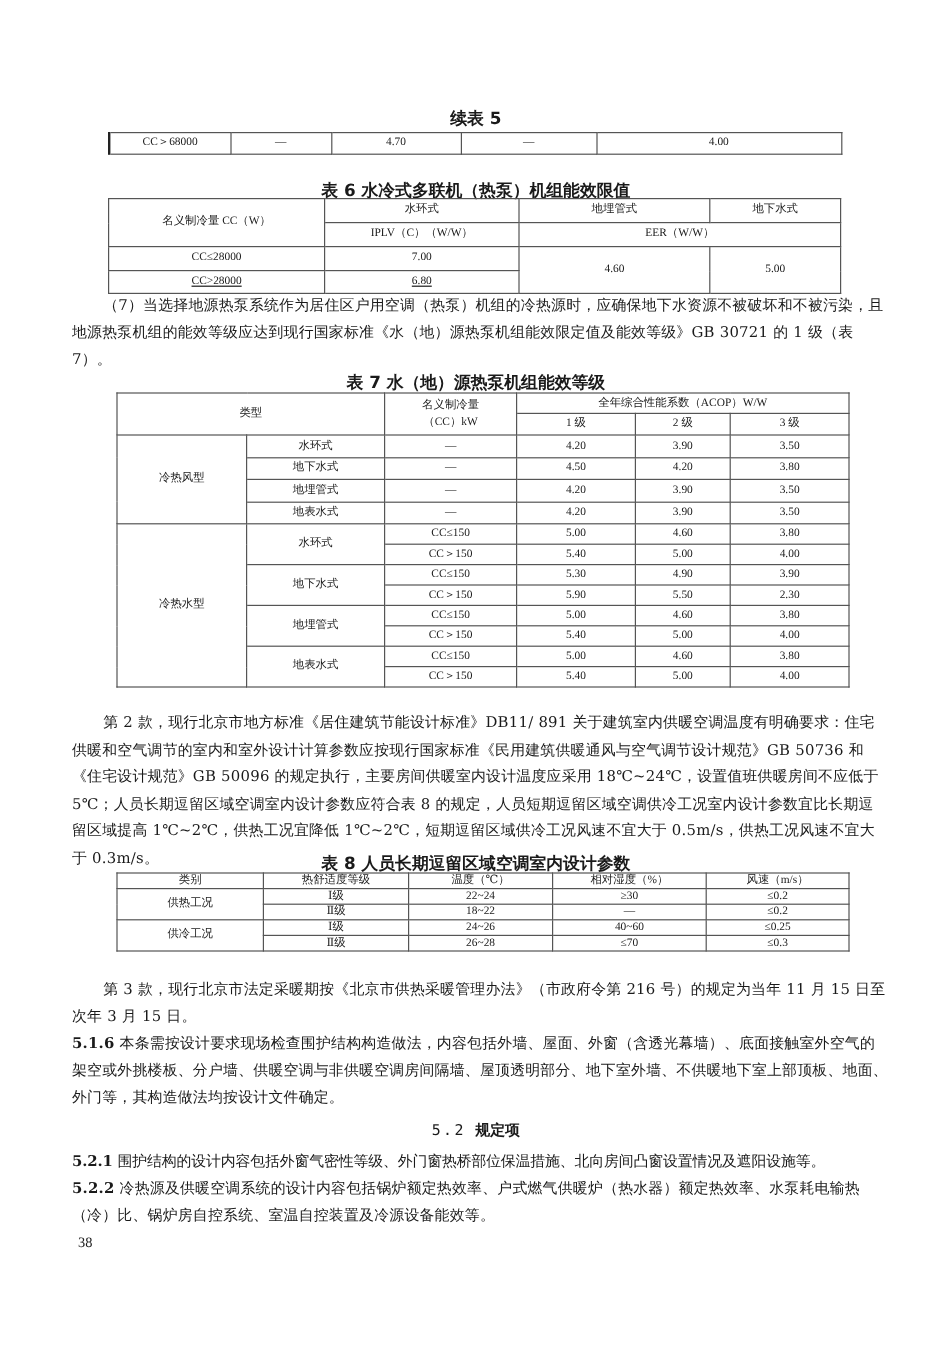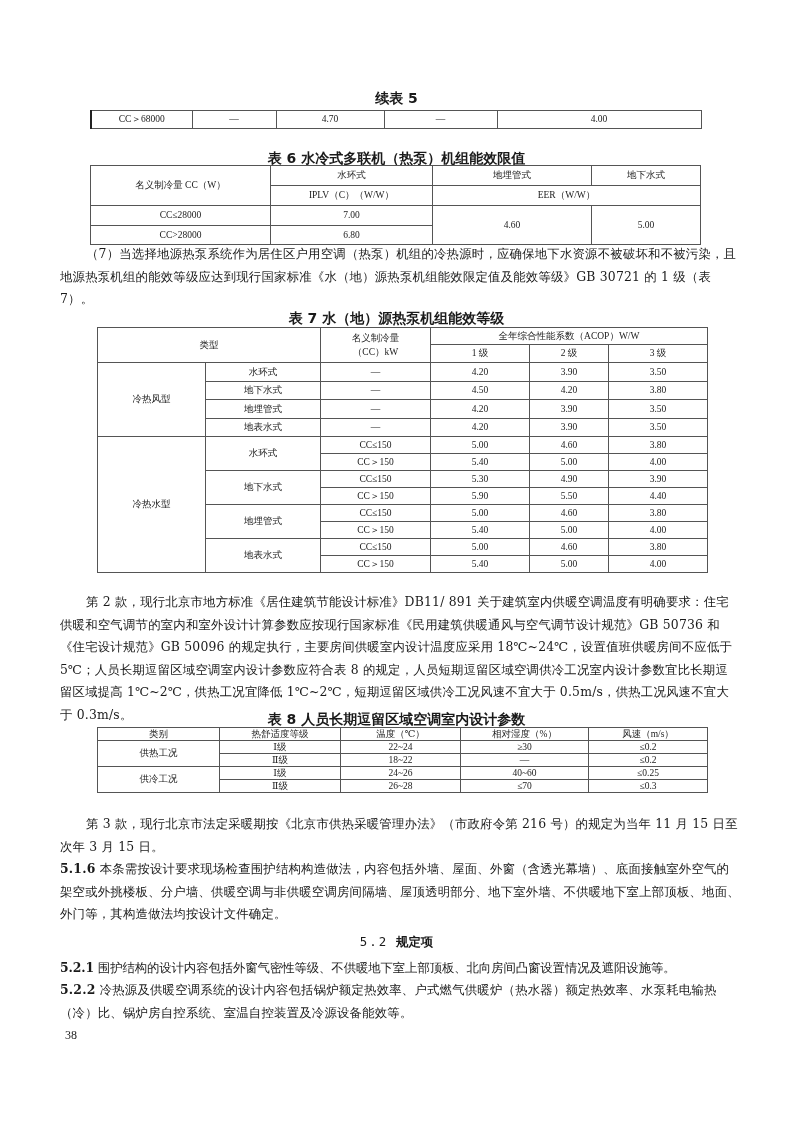--- a/index.html
+++ b/index.html
@@ -59,21 +59,21 @@
   <tr style="height:20px;">
     <td>IPLV（C）（W/W）</td>
     <td colspan="2">EER（W/W）</td>
   </tr>
   <tr style="height:20px;">
     <td>CC≤28000</td>
     <td>7.00</td>
     <td rowspan="2">4.60</td>
     <td rowspan="2">5.00</td>
   </tr>
-  <tr style="height:19px;">
+  <tr style="height:19px;text-decoration:underline;">
     <td>CC&gt;28000</td>
     <td>6.80</td>
   </tr>
 </tbody>
   </table>
 
 <div class="para" style="top:243px; text-indent:26px;">（7）当选择地源热泵系统作为居住区户用空调（热泵）机组的冷热源时，应确保地下水资源不被破坏和不被污染，且地源热泵机组的能效等级应达到现行国家标准《水（地）源热泵机组能效限定值及能效等级》GB 30721 的 1 级（表 7）。</div>
 
 <div class="caption" style="top:310px;">表 7  水（地）源热泵机组能效等级</div>
 <table style="left:97px; top:327px; width:610px;">
@@ -148,21 +148,21 @@
     <td rowspan="2">地下水式</td>
     <td>CC≤150</td>
     <td>5.30</td>
     <td>4.90</td>
     <td>3.90</td>
   </tr>
   <tr style="height:17px;">
     <td>CC＞150</td>
     <td>5.90</td>
     <td>5.50</td>
-    <td>4.40</td>
+    <td>2.30</td>
   </tr>
   <tr style="height:17px;">
     <td rowspan="2">地埋管式</td>
     <td>CC≤150</td>
     <td>5.00</td>
     <td>4.60</td>
     <td>3.80</td>
   </tr>
   <tr style="height:17px;">
     <td>CC＞150</td>
@@ -238,20 +238,20 @@
 
 <div class="para" style="top:858px;">
   <span class="bold">5.1.6</span><span> 本条需按设计要求现场检查围护结构构造做法，内容包括外墙、屋面、外窗（含透光幕墙）、底面接触室外空气的架空或外挑楼板、分户墙、供暖空调与非供暖空调房间隔墙、屋顶透明部分、地下室外墙、不供暖地下室上部顶板、地面、外门等，其构造做法均按设计文件确定。</span>
 </div>
 
 <div class="sec-title" style="top:934px;">
   <span class="num">5.2</span>&nbsp;&nbsp;<span class="txt">规定项</span>
 </div>
 
 <div class="para" style="top:957px; letter-spacing:-0.1px;">
-  <span class="bold">5.2.1</span><span> 围护结构的设计内容包括外窗气密性等级、不供暖地下室上部顶板、北向房间凸窗设置情况及遮阳设施等。</span>
+  <span class="bold">5.2.1</span><span> 围护结构的设计内容包括外窗气密性等级、外门窗热桥部位保温措施、北向房间凸窗设置情况及遮阳设施等。</span>
 </div>
 
 <div class="para" style="top:979px;">
   <span class="bold">5.2.2</span><span> 冷热源及供暖空调系统的设计内容包括锅炉额定热效率、户式燃气供暖炉（热水器）额定热效率、水泵耗电输热（冷）比、锅炉房自控系统、室温自控装置及冷源设备能效等。</span>
 </div>
 
 <div class="pageno">38</div>
 
 </body></html>

